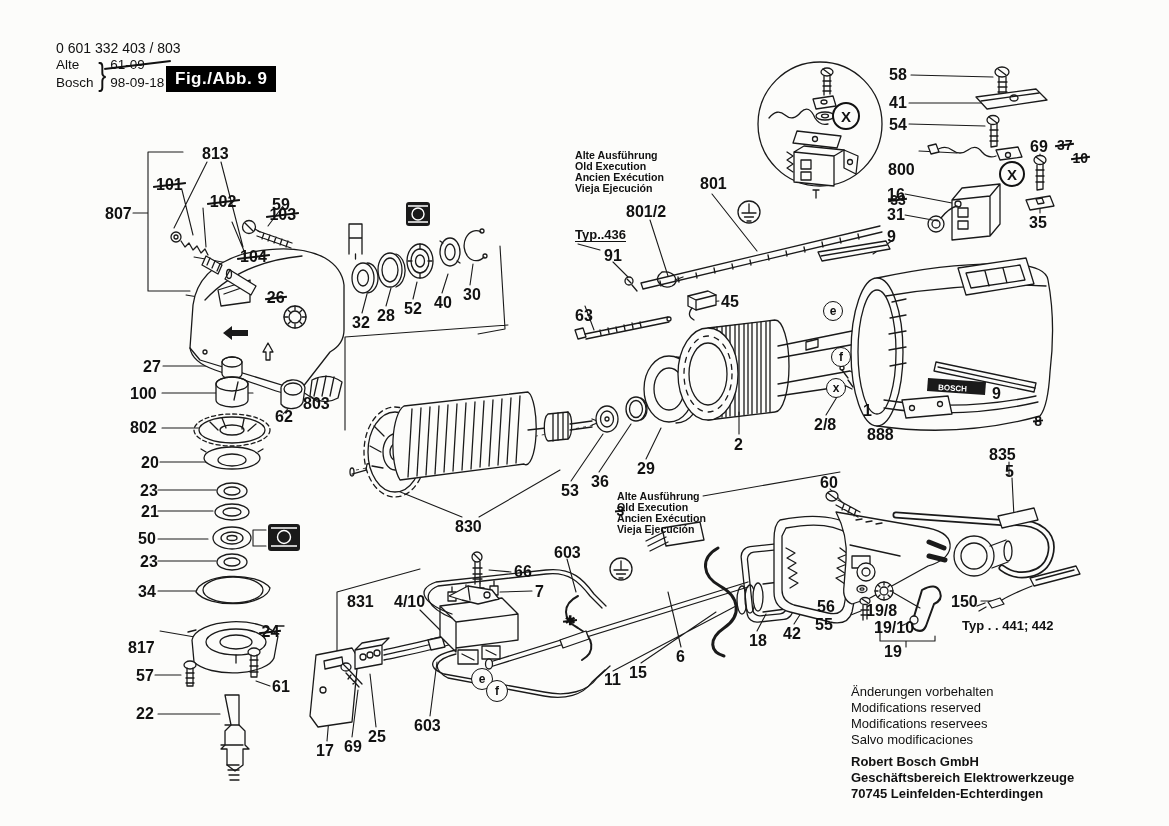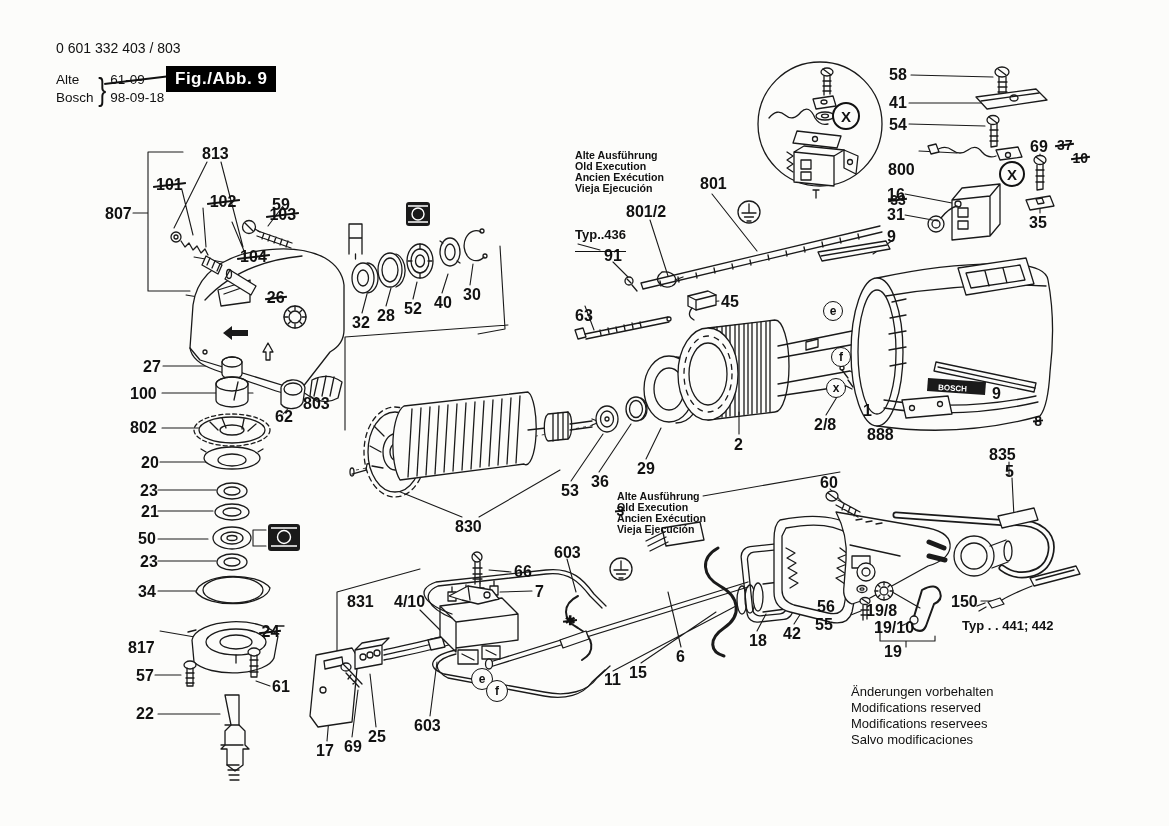--- a/index.html
+++ b/index.html
@@ -13,28 +13,28 @@
   .s3{stroke:#1a1a1a;stroke-width:3;fill:none;stroke-linecap:round;stroke-linejoin:round;}
   .fb{fill:#1a1a1a;stroke:none;}
   .tube{stroke:#1a1a1a;stroke-width:7;fill:none;stroke-linecap:round;}
   .tubein{stroke:#fcfcfa;stroke-width:3.6;fill:none;stroke-linecap:round;}
   .dash{stroke:#1a1a1a;stroke-width:.8;fill:none;stroke-dasharray:3,4;}
   .plabel{position:absolute;font-weight:700;font-size:16px;line-height:1;color:#111;
           white-space:pre;display:inline-block;}
   .struck{position:relative;}
   .struck::after{content:"";position:absolute;left:-12%;right:-12%;top:44%;
           border-top:2.3px solid #111;transform:rotate(-7deg);}
-  .underlined{border-bottom:1.6px solid #111;padding-bottom:10px;}
+  .underlined{border-bottom:1.6px solid #111;padding-bottom:0;}
   .sym{position:absolute;border:1.6px solid #111;border-radius:50%;
        display:flex;align-items:center;justify-content:center;color:#111;
        font-size:12px;font-weight:700;background:#fcfcfa;transform:translate(-50%,-50%);}
   .sym.bold{font-weight:800;border-width:2.3px;font-size:15px;}
   .note{position:absolute;font-weight:700;font-size:10.6px;line-height:1.05;color:#111;}
   .hdr{position:absolute;left:56px;top:40px;color:#111;font-size:14px;}
-  .pn{margin-bottom:15px;}
+  .pn{margin-bottom:0;}
   .standissue{display:flex;align-items:center;gap:3px;}
   .si-col{display:flex;flex-direction:column;font-size:13.5px;line-height:1.35;}
   .brace{font-size:32px;font-weight:400;line-height:1;transform:scaleX(.75);}
   .si-dates span{position:relative;display:inline-block;}
   .figbox{position:absolute;left:166px;top:66px;background:#000;color:#fff;
           font-weight:700;font-size:17px;padding:3px 9px;letter-spacing:.5px;}
   .footer{position:absolute;left:851px;top:684px;color:#111;font-size:13px;line-height:1.23;}
   .footer .company{font-weight:700;margin-top:6px;}
 </style>
 </head>
@@ -439,15 +439,21 @@
     </div>
 
   <div class="footer">
     <div>
 
     <div>Änderungen vorbehalten</div>
         <div>Modifications reserved</div>
         <div>Modifications reservees</div>
         <div>Salvo modificaciones</div>
       </div>
+    <div class="company">
+
+    <div>Robert Bosch GmbH</div>
+        <div>Geschäftsbereich Elektrowerkzeuge</div>
+        <div>70745 Leinfelden-Echterdingen</div>
+      </div>
   </div>
 
 </div>
 
 </body></html>

